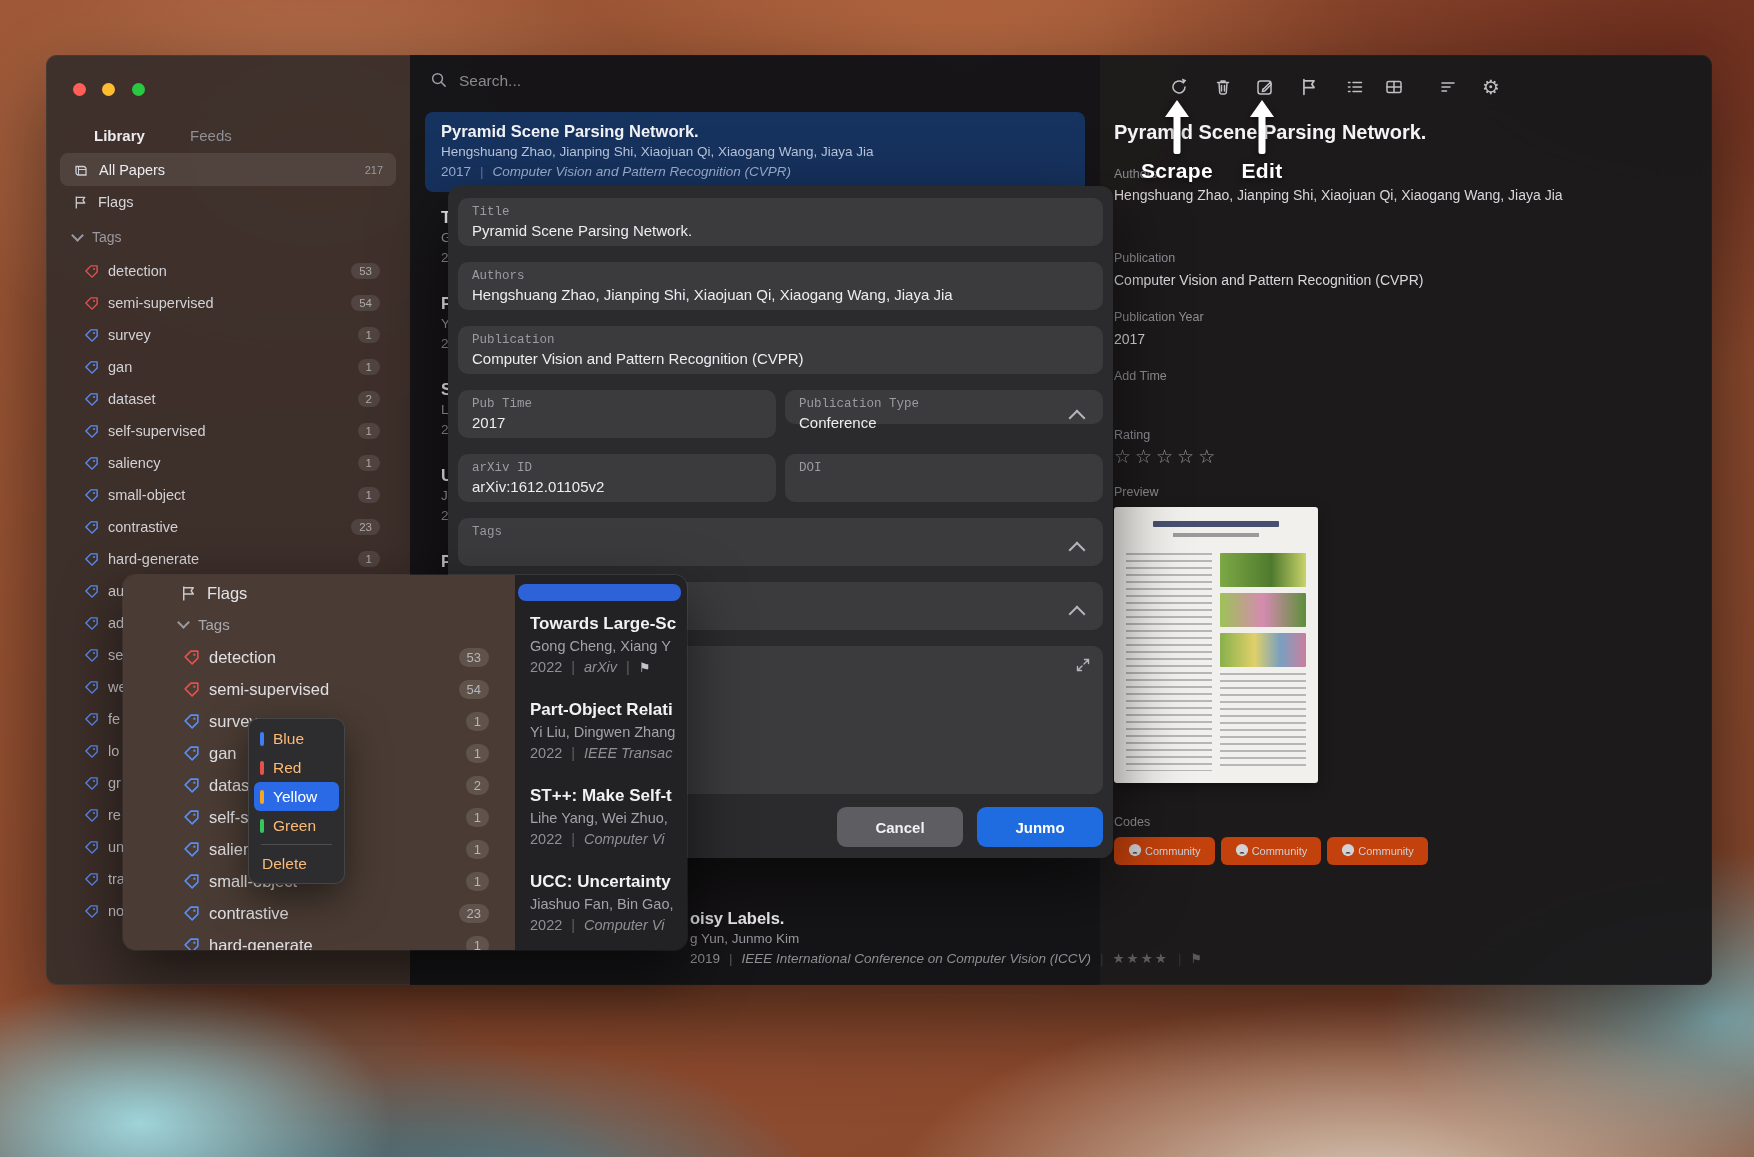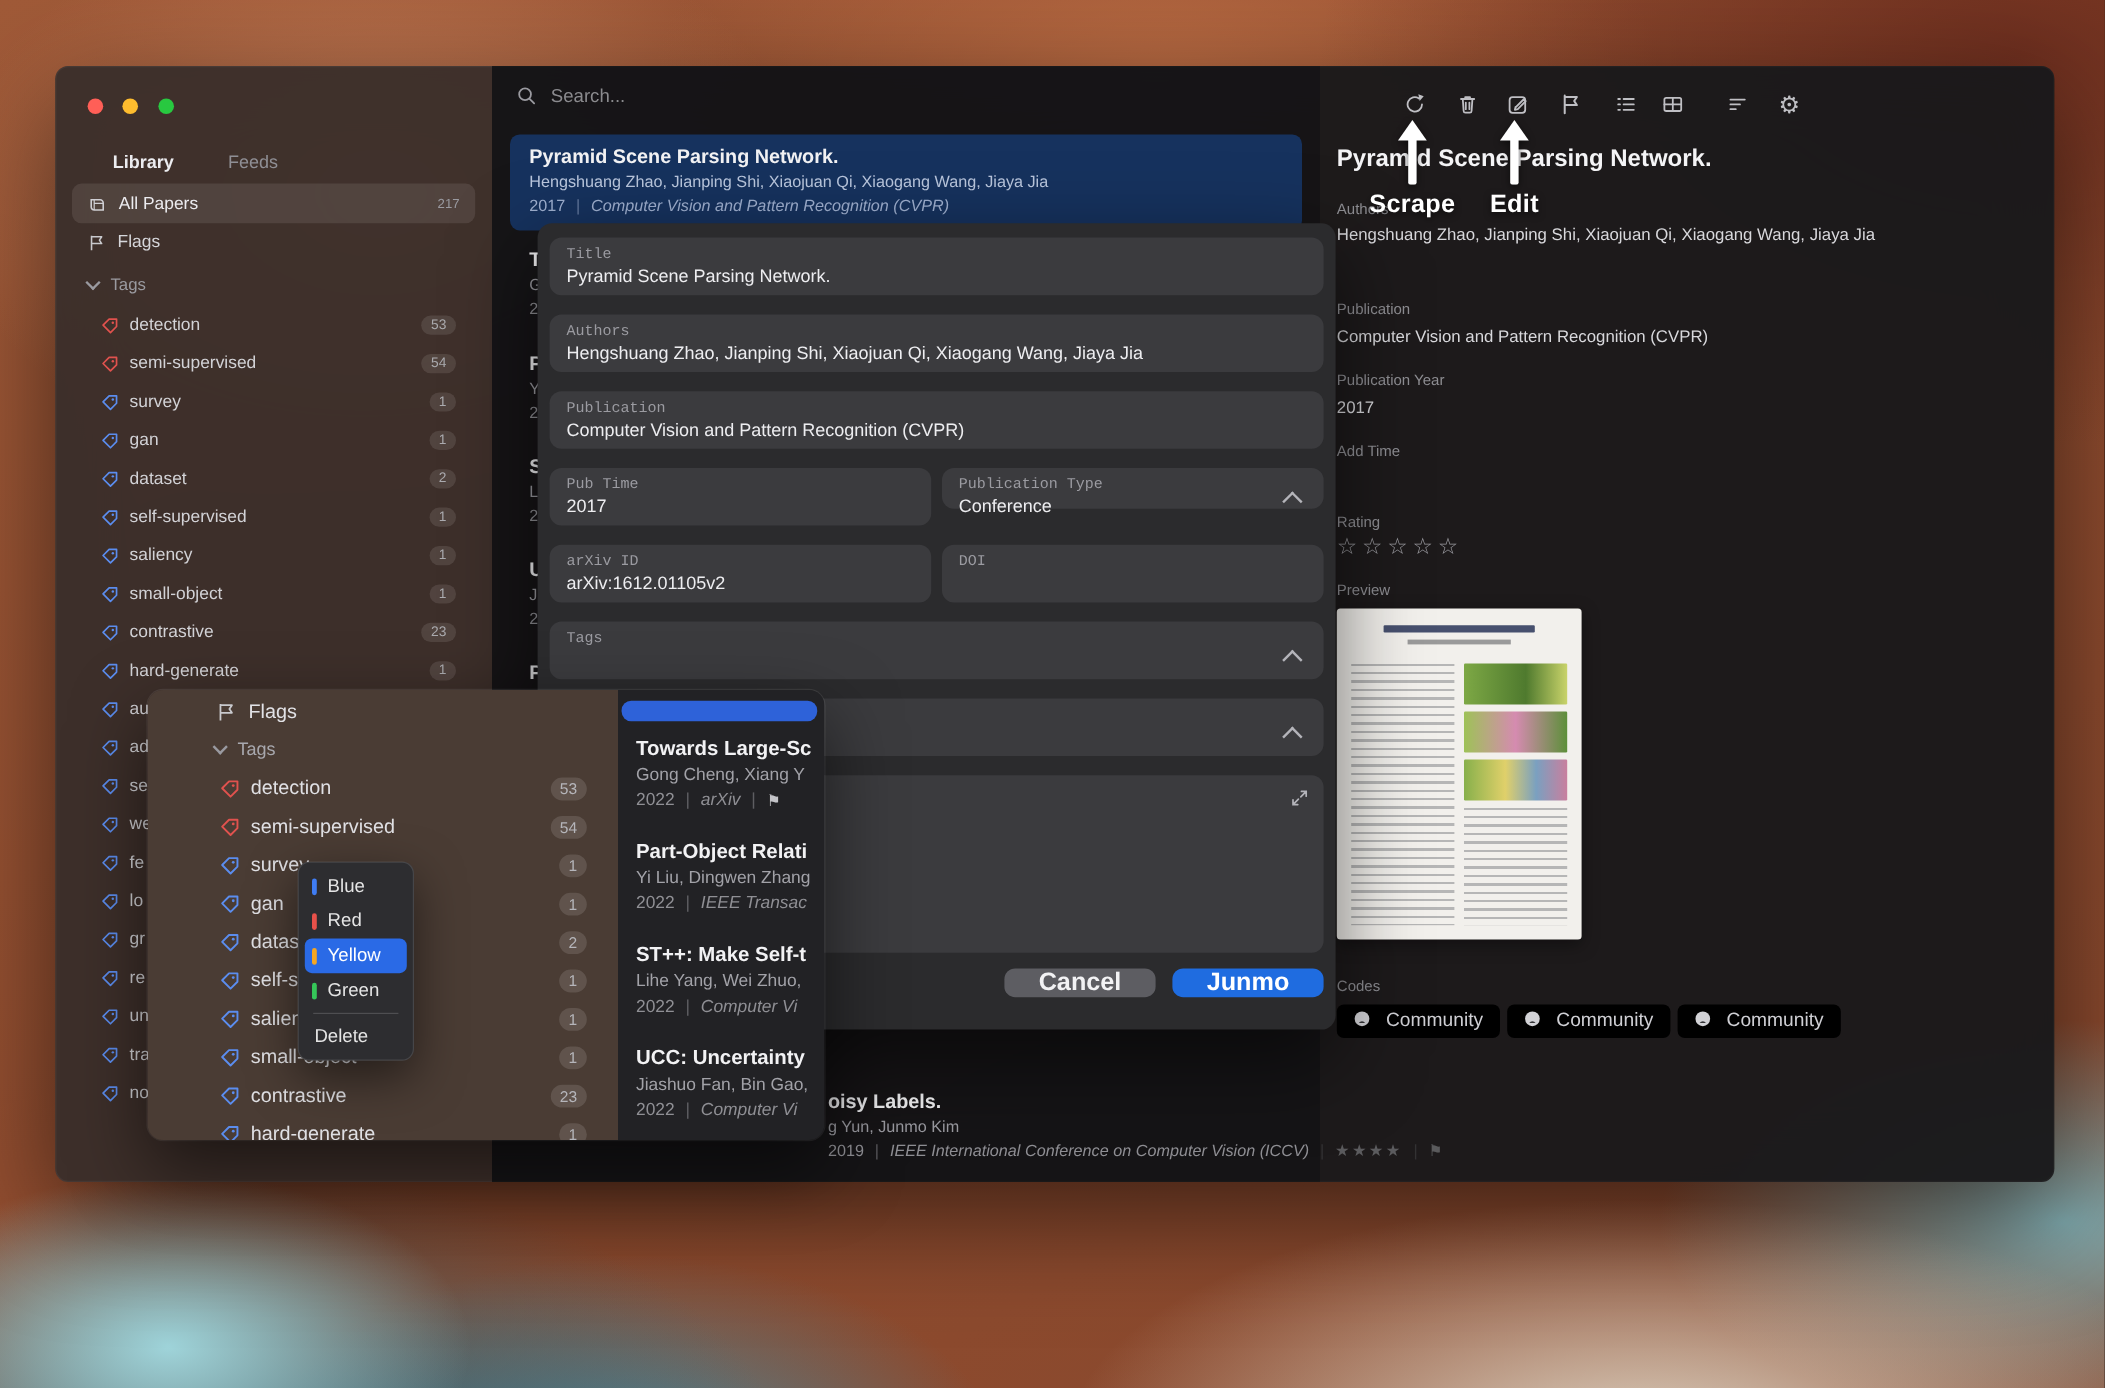--- a/index.html
+++ b/index.html
@@ -79,37 +79,37 @@
   .th-auth{margin:0 auto 10px;width:42%;height:4px;background:#9a9a9a;}
   .th-body{position:absolute;left:12px;right:12px;top:46px;bottom:12px;display:flex;gap:8px;}
   .th-colL{flex:1;background:repeating-linear-gradient(to bottom,#b6b6b6 0 2px,transparent 2px 7px);}
   .th-colR{flex:1;display:flex;flex-direction:column;}
   .fig{height:34px;margin-bottom:6px;border-radius:1px;}
   .fig1{background:linear-gradient(90deg,#7da845,#4f7a2e 60%,#c9d36a);}
   .fig2{background:linear-gradient(90deg,#9ec257,#d58bb0 50%,#5d8f3a);}
   .fig3{background:linear-gradient(90deg,#87b04b,#e0d06a 40%,#7aa0c0 70%,#c97f9e);}
   .th-lines{flex:1;background:repeating-linear-gradient(to bottom,#b6b6b6 0 2px,transparent 2px 7px);}
   .codesrow{position:absolute;left:14px;top:782px;display:flex;gap:6px;}
-  .codebtn{height:28px;display:flex;align-items:center;gap:13px;background:#000000;border-radius:6px;
-           padding:0 14px;color:#cfcfd4;font-size:16px;}
+  .codebtn{height:28px;display:flex;align-items:center;gap:3px;background:#c2410c;border-radius:6px;
+           padding:0 14px;color:#cfcfd4;font-size:11px;}
   
   .tbi{position:absolute;top:20px;width:24px;height:24px;display:flex;align-items:center;justify-content:center;}
   .tbi svg{stroke:#bfbfc4;fill:none;stroke-width:1.5;stroke-linecap:round;stroke-linejoin:round;}
   .gear::before{content:"⚙";font-size:20px;color:#bfbfc4;}
   
   .modal{position:absolute;left:448px;top:186px;width:665px;height:672px;background:#2b2b2d;border-radius:12px;
          box-shadow:0 24px 70px rgba(0,0,0,.55);z-index:5;}
   .mfield{position:absolute;background:#3b3b3e;border-radius:10px;box-sizing:border-box;padding:7px 14px;}
   .mlabel{display:block;font-size:12.5px;color:#9b9ba1;font-family:Liberation Mono, monospace;}
   .mvalue{display:block;font-size:15px;color:#ededf0;margin-top:3px;white-space:nowrap;overflow:hidden;}
   .chup{position:absolute;right:20px;width:10px;height:10px;border-left:2px solid #b4b4ba;border-top:2px solid #b4b4ba;
         transform:rotate(45deg);}
   .mexpand{position:absolute;right:13px;top:12px;}
-  .mbtn{position:absolute;top:621px;height:24px;border-radius:9px;display:flex;align-items:center;
-        justify-content:center;font-size:21px;font-weight:bold;cursor:default;}
+  .mbtn{position:absolute;top:621px;height:40px;border-radius:9px;display:flex;align-items:center;
+        justify-content:center;font-size:15px;font-weight:bold;cursor:default;}
   .cancel{left:389px;width:126px;background:#5d5d62;color:#f2f2f4;}
   .save{left:529px;width:126px;background:#1f6ce0;color:#fff;}
   
   .overlaywin{position:absolute;left:123px;top:575px;width:564px;height:375px;border-radius:13px;overflow:hidden;
               z-index:10;box-shadow:0 24px 60px rgba(0,0,0,.55),0 0 0 1px rgba(255,255,255,.09);}
   .ov-side{position:absolute;left:0;top:0;width:392px;height:100%;background:#4a3c34;}
   .ov-list{position:absolute;left:392px;top:0;right:0;bottom:0;background:#222225;}
   .ov-flags{position:absolute;left:57px;top:4px;height:28px;display:flex;align-items:center;color:#e2e2e6;font-size:16.5px;}
   .ov-flags .icon{margin-right:10px;display:flex;}
   .ov-tagshdr{position:absolute;left:56px;top:36px;height:26px;display:flex;align-items:center;color:#a8a8ae;font-size:15px;}
@@ -120,21 +120,21 @@
   .obadge{margin-left:auto;background:rgba(255,255,255,0.12);color:#b5b5ba;font-size:13px;padding:2px 8px;border-radius:10px;}
   .ov-sliver{position:absolute;left:3px;top:9px;width:163px;height:17px;border-radius:8px;background:#2e62d9;}
   .ovpapers{position:absolute;left:0;top:30px;right:0;}
   .opaper{padding:7px 0 7px 15px;height:72px;overflow:hidden;}
   .optitle{font-size:17px;font-weight:bold;color:#f2f2f4;line-height:24px;white-space:nowrap;}
   .opauth{font-size:14.5px;color:#a2a2a8;line-height:21px;white-space:nowrap;}
   .opaper .pmeta{font-size:14.5px;line-height:21px;}
   
   .ctxmenu{position:absolute;left:125px;top:143px;width:97px;background:#2d2d30;border:1px solid rgba(255,255,255,.12);
            border-radius:10px;padding:5px;box-shadow:0 14px 40px rgba(0,0,0,.5);box-sizing:border-box;z-index:3;}
-  .mitem{display:flex;align-items:center;height:29px;border-radius:6px;color:#e5e5e5;font-size:15.5px;padding:0 6px;}
+  .mitem{display:flex;align-items:center;height:29px;border-radius:6px;color:#fdba74;font-size:15.5px;padding:0 6px;}
   .mbar{width:4px;height:14px;border-radius:2px;margin-right:9px;flex:none;}
   .msel{background:#2a6ae6;color:#fff;}
   .msep{height:1px;background:rgba(255,255,255,.16);margin:4px 7px;}
   .mdel{padding-left:8px;}
   
   .ann{position:absolute;z-index:20;color:#fff;text-align:center;filter:drop-shadow(0 2px 3px rgba(0,0,0,.55));}
   .ann svg{display:block;margin:0 auto;}
   .annlabel{font-size:21px;font-weight:bold;margin-top:5px;letter-spacing:.3px;}
 </style>
 </head>

